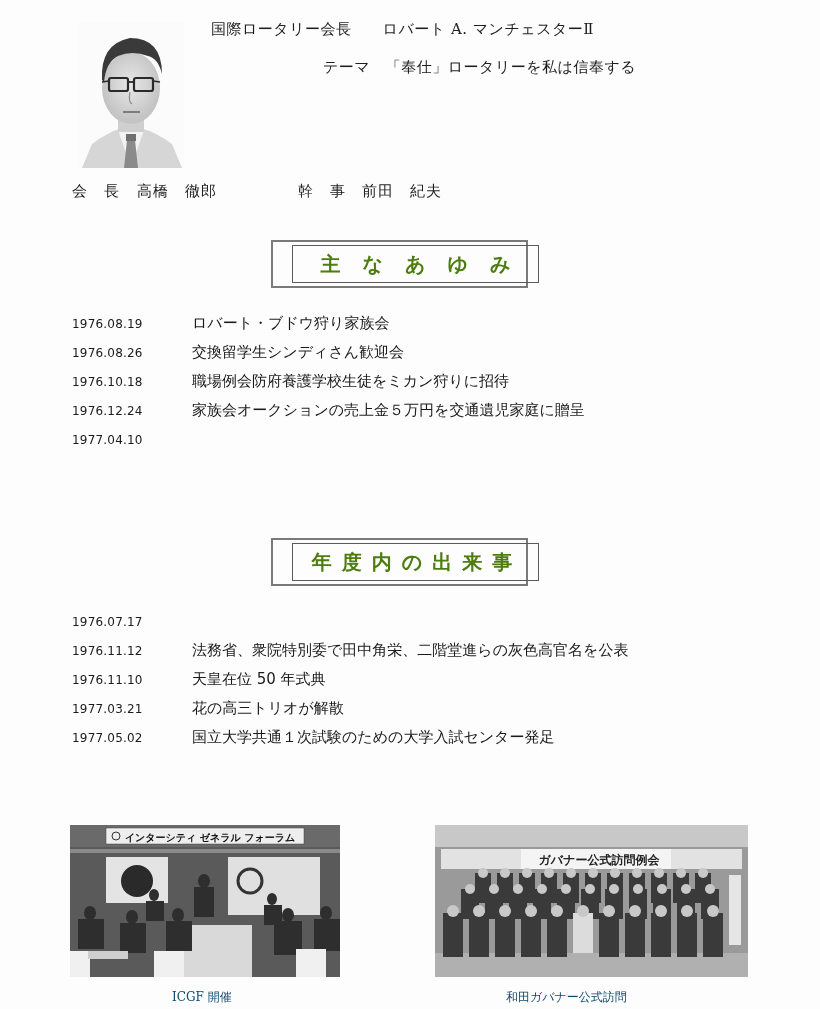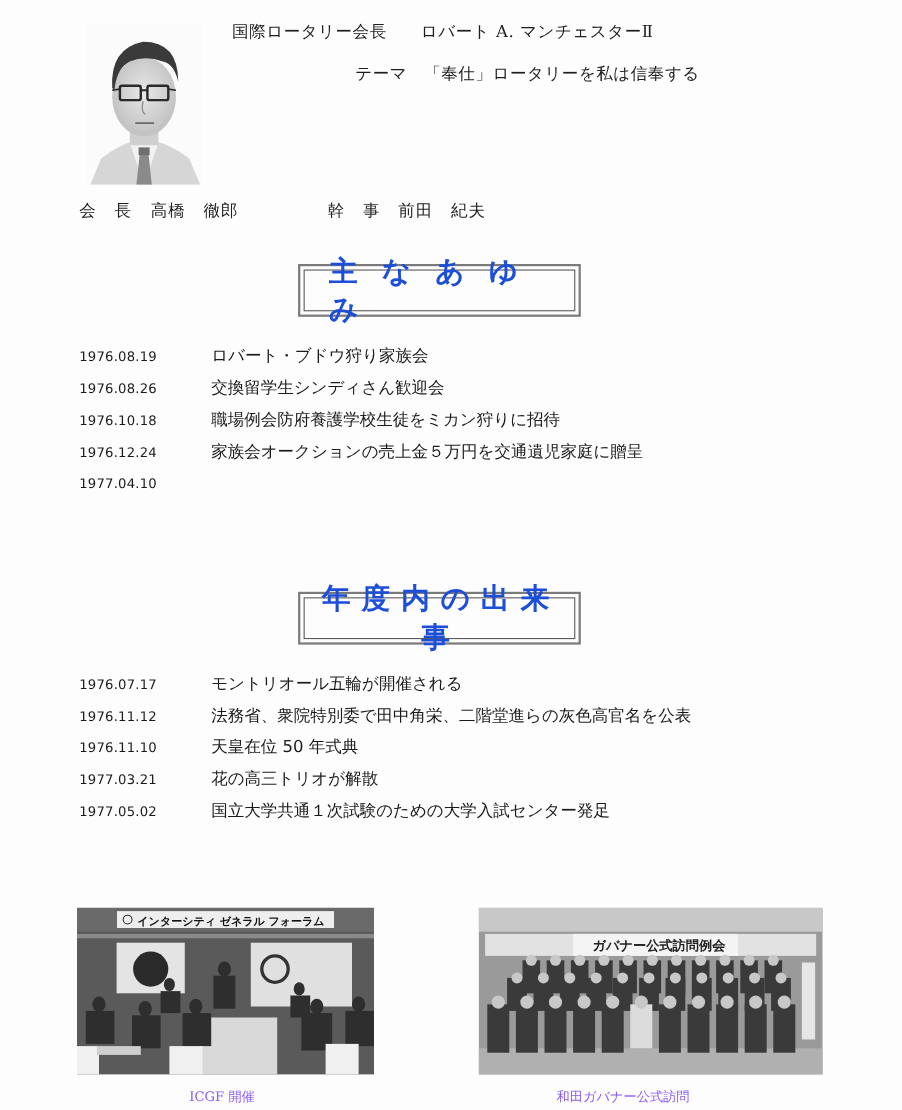--- a/index.html
+++ b/index.html
@@ -15,30 +15,30 @@
   .sans { font-family:"DejaVu Sans","Liberation Sans",sans-serif; }
   .hdr-line { font-size:15px; letter-spacing:0.5px; white-space:nowrap; }
   .officer { font-size:15px; letter-spacing:1px; white-space:nowrap; }
   .box {
     left:271px; width:257px; height:48px; border:2px solid #7a7a7a; box-sizing:border-box;
     padding:3px;
   }
   .box-inner {
     width:100%; height:100%; border:1.5px solid #5a5a5a; box-sizing:border-box;
     display:flex; align-items:center; justify-content:center;
-    font-size:26px; font-weight:bold; color:#1d4ed8;
+    font-size:20px; font-weight:bold; color:#4d7c0f;margin-left:16px;
   }
   .box-inner.sp1 { letter-spacing:22px; padding-left:22px; }
   .box-inner.sp2 { letter-spacing:10px; padding-left:3px;text-align:center; }
   .list { left:72px; }
   .row { display:flex; height:29px; align-items:center; font-size:15.5px; white-space:nowrap; color:#1a1a1a; }
   .date { width:120px; font-family:"DejaVu Sans","Liberation Sans",sans-serif; font-size:12px; letter-spacing:0.2px; }
   .text { font-family:"DejaVu Sans","Liberation Sans",sans-serif; font-size:15px; }
   .photo { top:825px; height:152px; overflow:hidden; }
-  .caption { top:989px; font-size:12px; white-space:nowrap; color:#8b5cf6; }
+  .caption { top:989px; font-size:12px; white-space:nowrap; color:#0c4a6e; }
 </style>
 </head>
 <body>
 
 <div class="abs portrait">
   <svg width="106" height="146" viewBox="0 0 106 146">
     <defs>
       <radialGradient id="face" cx="50%" cy="45%" r="50%">
         <stop offset="0%" stop-color="#e8e8e8"></stop>
         <stop offset="100%" stop-color="#c4c4c4"></stop>
@@ -103,21 +103,20 @@
     </div>
 </div>
 
 <div class="abs box" style="top:538px;">
   <div class="box-inner sp2 serif">年度内の出来事</div>
 </div>
 
 <div class="abs list" style="top:607px;">
   <div class="row">
       <span class="date">1976.07.17</span>
-      <span class="text">モントリオール五輪が開催される</span>
     </div>
   <div class="row">
       <span class="date">1976.11.12</span>
       <span class="text">法務省、衆院特別委で田中角栄、二階堂進らの灰色高官名を公表</span>
     </div>
   <div class="row">
       <span class="date">1976.11.10</span>
       <span class="text">天皇在位 50 年式典</span>
     </div>
   <div class="row">

